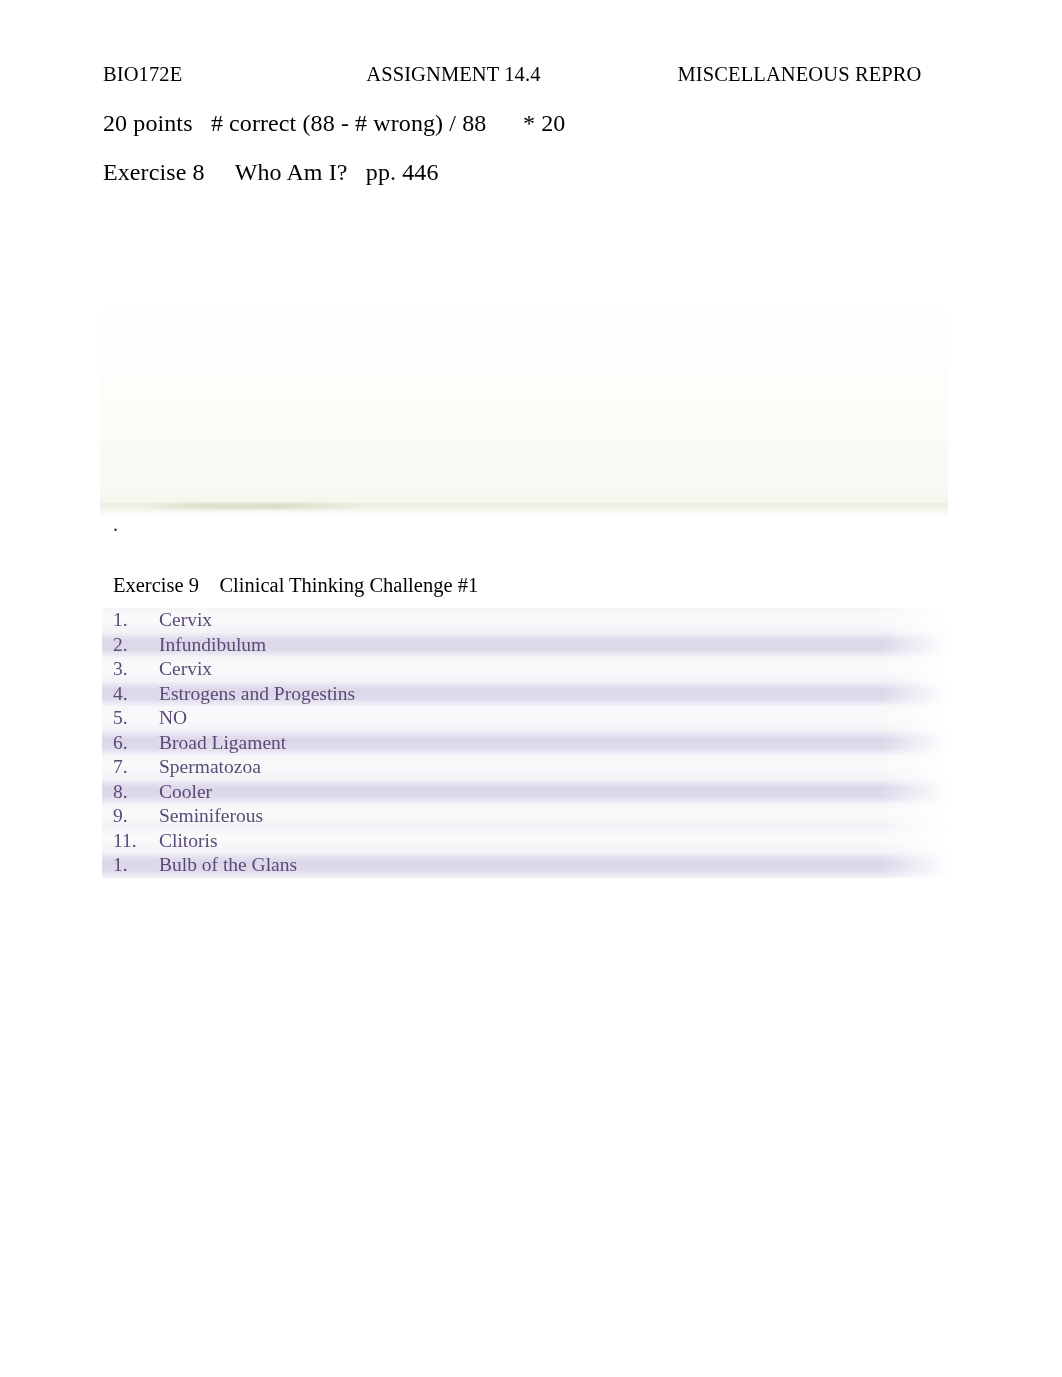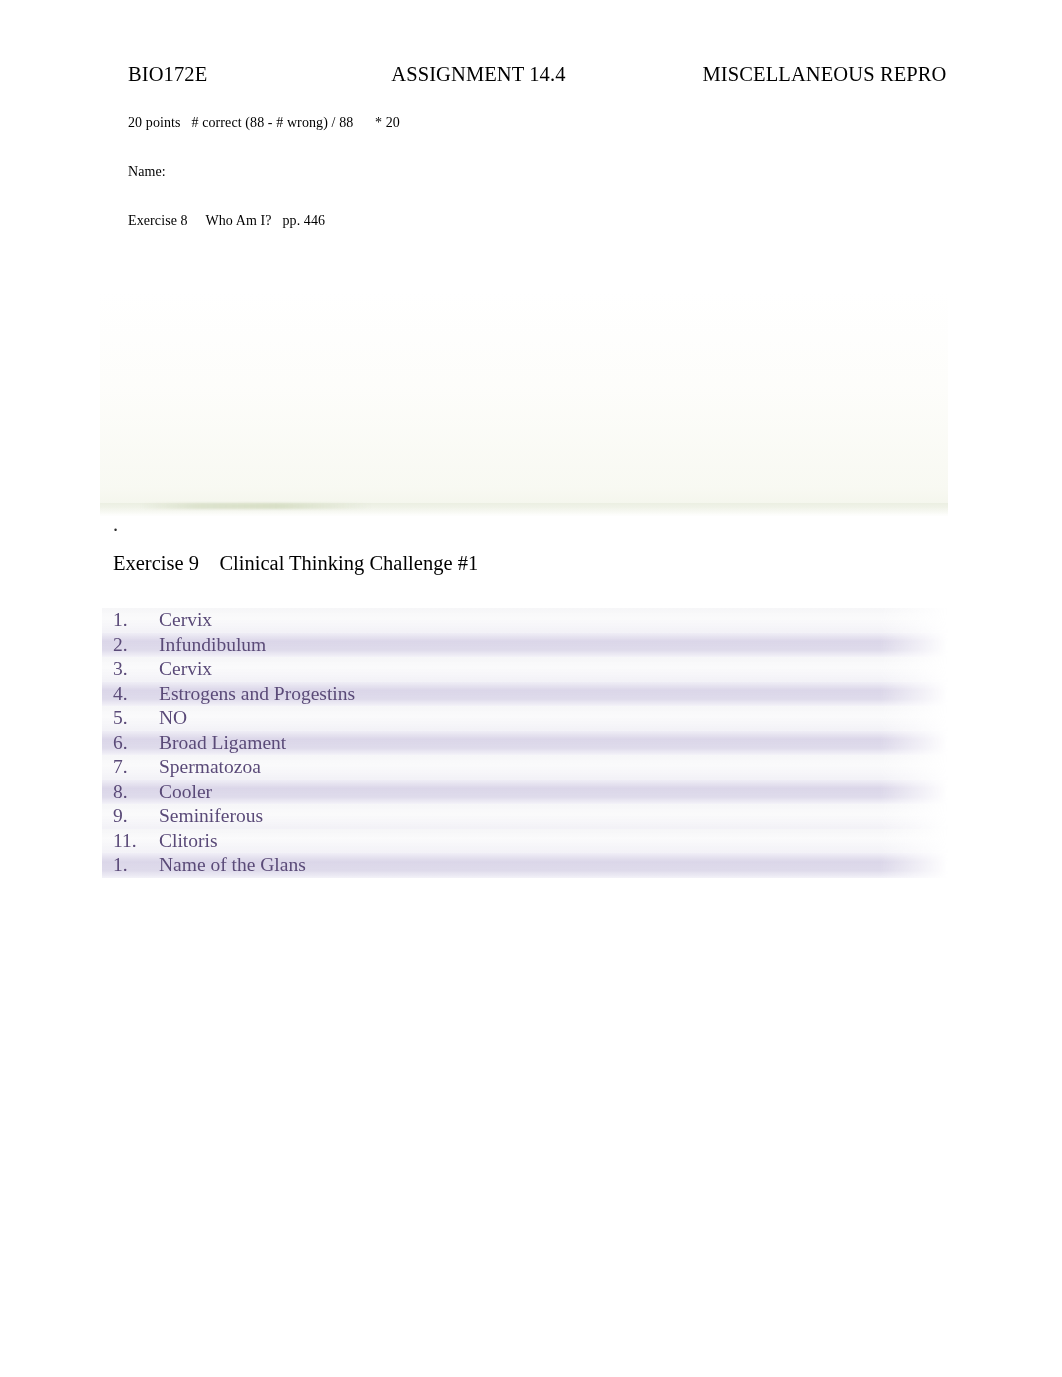--- a/index.html
+++ b/index.html
@@ -19,36 +19,36 @@
 
   .page {
     position: absolute;
     inset: 0;
     background: #ffffff;
   }
 
   
   .doc-head {
     position: absolute;
-    left: 128px;
+    left: 103px;
     top: 58px;
     width: 860px;
   }
   .head-line {
     font-size: 20.5px;
     line-height: 32px;
     white-space: pre;
     color: #000000;
     letter-spacing: 0.1px;
   }
   .head-line .tab-a { display: inline-block; width: 184px; }
   .head-line .tab-b { display: inline-block; width: 137px; }
 
   .para {
-    font-size: 14px;
+    font-size: 24px;
     line-height: 32px;
     margin-top: 17px;
     white-space: pre;
     color: #000000;
     letter-spacing: 0.1px;
   }
 
   
   .faded-figure {
     position: absolute;
@@ -98,21 +98,21 @@
     top: 508px;
     font-size: 20.5px;
     line-height: 32px;
     color: #2b2b2b;
   }
 
   
   .ex9-head {
     position: absolute;
     left: 113px;
-    top: 547px;
+    top: 569px;
     font-size: 20.5px;
     line-height: 32px;
     white-space: pre;
     color: #000000;
   }
 
   
   .answer-list {
     position: absolute;
     left: 102px;
@@ -172,21 +172,20 @@
 </head>
 <body>
 
 <div class="page">
 
   <div class="doc-head">
     <div class="head-line"><span>BIO172E</span><span class="tab-a"></span><span>ASSIGNMENT 14.4</span><span class="tab-b"></span><span>MISCELLANEOUS REPRO</span></div>
 
     <div class="para">20 points   # correct (88 - # wrong) / 88      * 20</div>
 
-    <div class="para">Name:</div>
 
 
     <div class="para">Exercise 8     Who Am I?   pp. 446</div>
   </div>
 
   <div class="faded-figure"></div>
   <div class="faded-figure-band"></div>
   <div class="stray-period">.</div>
 
   <div class="ex9-head">Exercise 9    Clinical Thinking Challenge #1</div>
@@ -195,16 +194,16 @@
       <div class="answer-row odd"><span class="band"></span><span class="num">1.</span><span class="txt">Cervix</span></div>
       <div class="answer-row even"><span class="band"></span><span class="num">2.</span><span class="txt">Infundibulum</span></div>
       <div class="answer-row odd"><span class="band"></span><span class="num">3.</span><span class="txt">Cervix</span></div>
       <div class="answer-row even"><span class="band"></span><span class="num">4.</span><span class="txt">Estrogens and Progestins</span></div>
       <div class="answer-row odd"><span class="band"></span><span class="num">5.</span><span class="txt">NO</span></div>
       <div class="answer-row even"><span class="band"></span><span class="num">6.</span><span class="txt">Broad Ligament</span></div>
       <div class="answer-row odd"><span class="band"></span><span class="num">7.</span><span class="txt">Spermatozoa</span></div>
       <div class="answer-row even"><span class="band"></span><span class="num">8.</span><span class="txt">Cooler</span></div>
       <div class="answer-row odd"><span class="band"></span><span class="num">9.</span><span class="txt">Seminiferous</span></div>
       <div class="answer-row odd"><span class="band"></span><span class="num">11.</span><span class="txt">Clitoris</span></div>
-      <div class="answer-row even"><span class="band"></span><span class="num">1.</span><span class="txt">Name of the Glans</span></div>
+      <div class="answer-row even"><span class="band"></span><span class="num">1.</span><span class="txt">Bulb of the Glans</span></div>
     </div>
 
 </div>
 
 </body></html>

